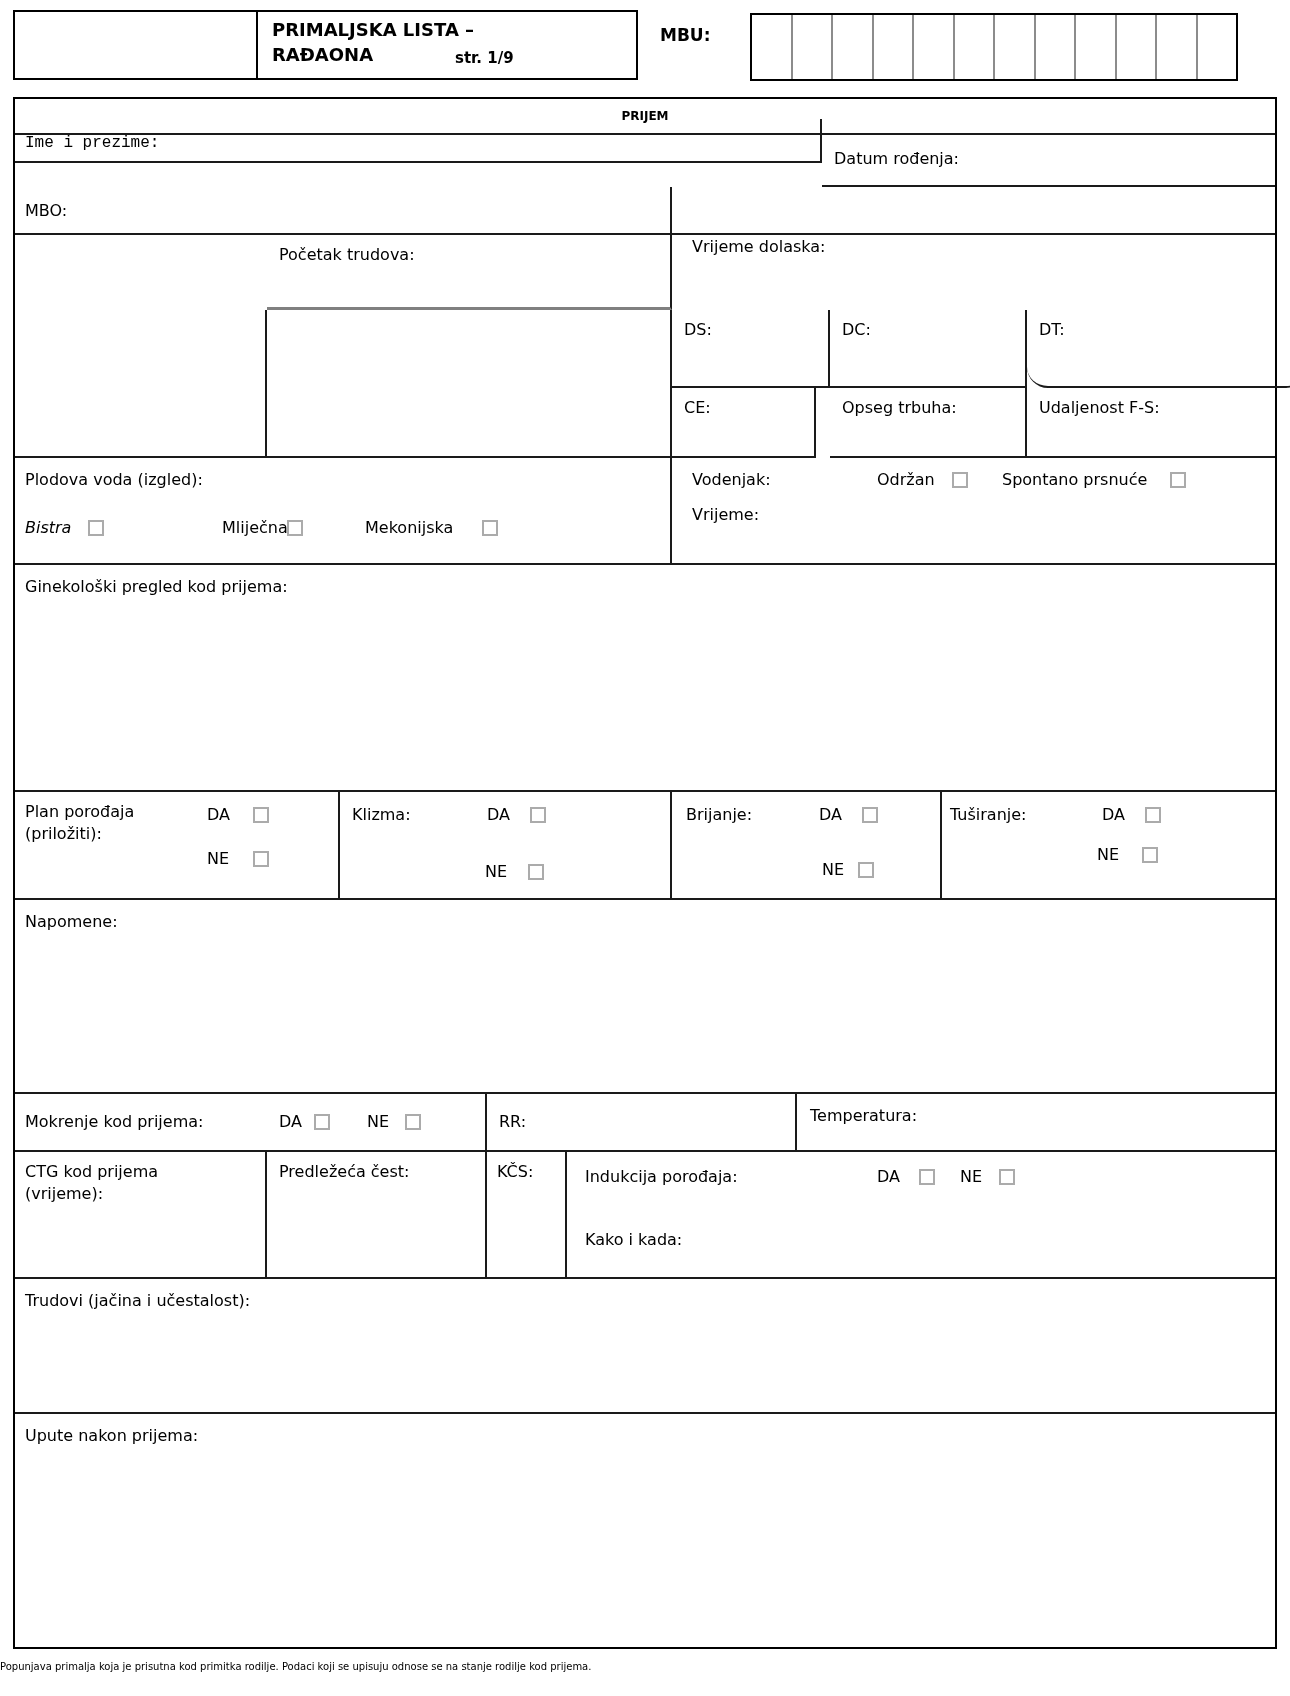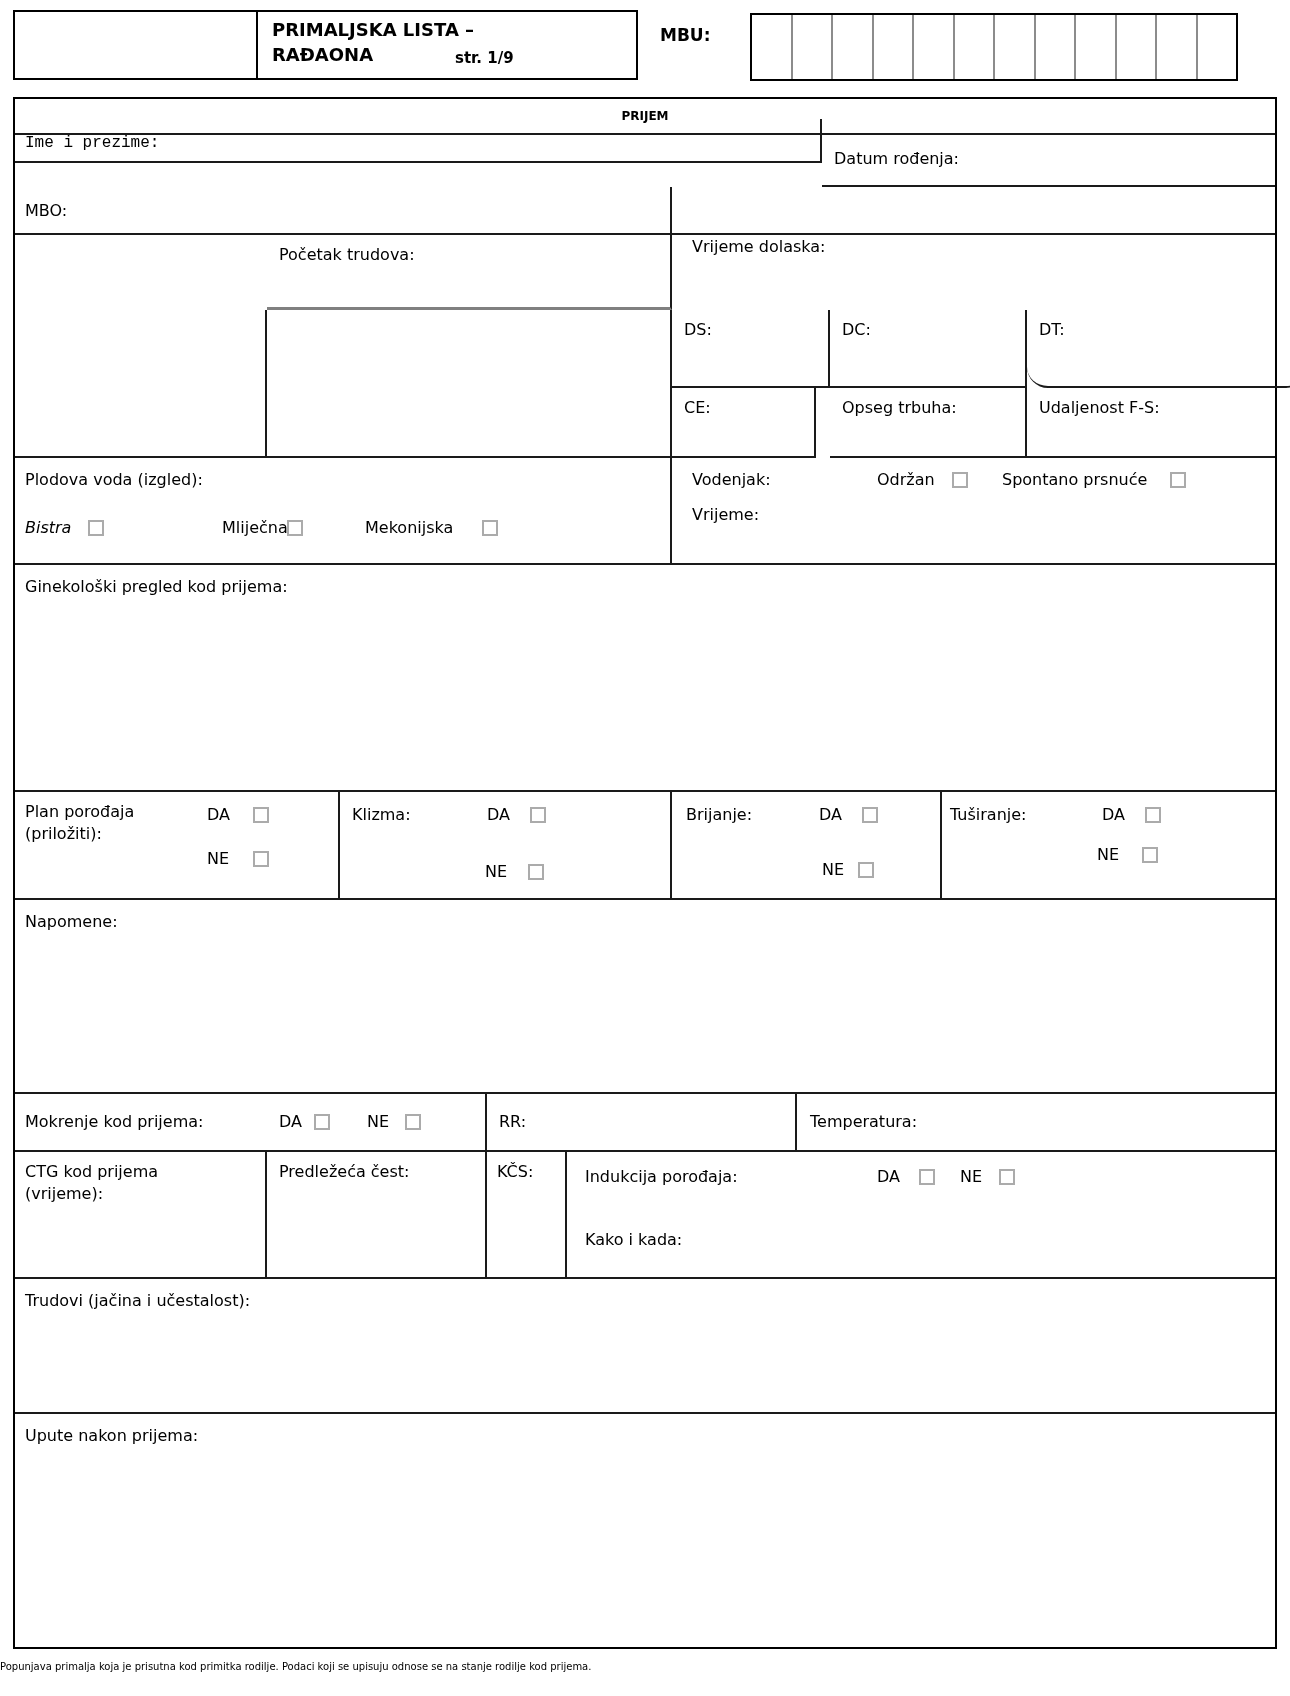--- a/index.html
+++ b/index.html
@@ -159,21 +159,21 @@
       <span class="lbl" style="left:10px;top:18px;">Mokrenje kod prijema:</span>
       <span class="lbl" style="left:264px;top:18px;">DA</span>
       <span class="cb" style="left:299px;top:20px;"></span>
       <span class="lbl" style="left:352px;top:18px;">NE</span>
       <span class="cb" style="left:390px;top:20px;"></span>
     </div>
     <div class="cell br bb" style="left:472px;top:995px;width:310px;height:58px;">
       <span class="lbl" style="left:12px;top:18px;">RR:</span>
     </div>
     <div class="cell bb" style="left:782px;top:995px;width:478px;height:58px;">
-      <span class="lbl" style="left:13px;top:18px;">Temperatura:</span>
+      <span class="lbl" style="left:13px;top:12px;">Temperatura:</span>
     </div>
 
     <div class="cell br bb" style="left:0;top:1053px;width:252px;height:127px;">
       <span class="lbl" style="left:10px;top:10px;">CTG kod prijema</span>
       <span class="lbl" style="left:10px;top:32px;">(vrijeme):</span>
     </div>
     <div class="cell br bb" style="left:252px;top:1053px;width:220px;height:127px;">
       <span class="lbl" style="left:12px;top:10px;">Predležeća čest:</span>
     </div>
     <div class="cell br bb" style="left:472px;top:1053px;width:80px;height:127px;">

